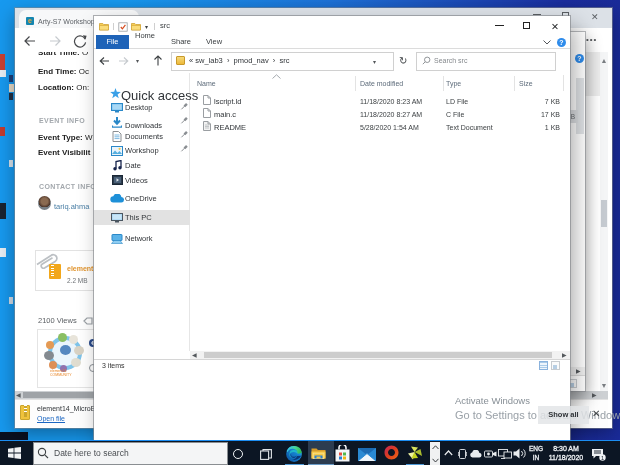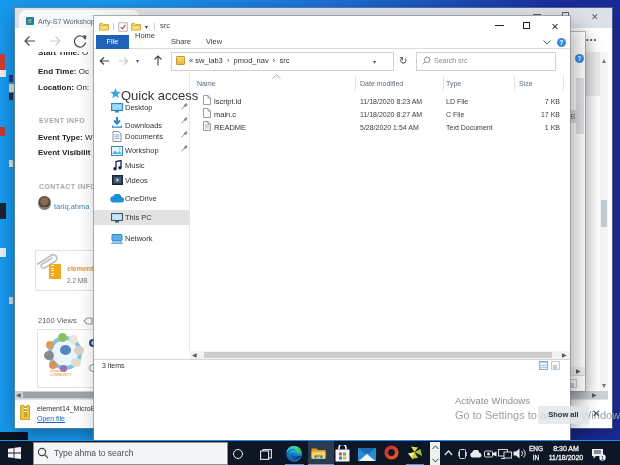--- a/index.html
+++ b/index.html
@@ -215,21 +215,21 @@
       <rect x="0.5" y="0.5" width="11" height="9" fill="#eaf4fb" stroke="#2a88c8"></rect>
       <path d="M1 8 L4 4.5 L6.5 7 L8.5 5 L11 8 Z" fill="#57b0e0"></path>
       <circle cx="8.6" cy="2.8" r="1.1" fill="#f2c94c"></circle>
     </svg>
   <div class="abs" style="left:31px;top:130px;font-size:7.5px;color:#303438;">Workshop</div>
   <svg class="abs" style="left:19px;top:144px;" width="9" height="11" viewBox="0 0 9 11">
       <path d="M3 8.5 V1.5 L8 0.5 V7.5" stroke="#17244c" stroke-width="1.3" fill="none"></path>
       <circle cx="2" cy="8.8" r="1.7" fill="#17244c"></circle>
       <circle cx="7" cy="7.8" r="1.7" fill="#17244c"></circle>
     </svg>
-  <div class="abs" style="left:31px;top:145px;font-size:7.5px;color:#303438;">Music</div>
+  <div class="abs" style="left:31px;top:145px;font-size:7.5px;color:#303438;">Date</div>
   <svg class="abs" style="left:18px;top:159px;" width="11" height="10" viewBox="0 0 11 10">
       <rect x="0.5" y="0.5" width="10" height="9" fill="#2b3a4a" stroke="#1a2736"></rect>
       <rect x="2" y="2" width="7" height="6" fill="#4a6078"></rect>
       <path d="M4.5 3.2 L7 5 L4.5 6.8 Z" fill="#dfe7ee"></path>
     </svg>
   <div class="abs" style="left:31px;top:159.5px;font-size:7.5px;color:#303438;">Videos</div>
   <svg class="abs" style="left:16px;top:178px;" width="14" height="9" viewBox="0 0 14 9">
       <path d="M3.5 8.5 H11 a2.8 2.8 0 0 0 0.4 -5.6 a4.2 4.2 0 0 0 -8.1 -0.6 a3.1 3.1 0 0 0 0.2 6.2 Z" fill="#1e90d8"></path>
     </svg>
   <div class="abs" style="left:31px;top:177.5px;font-size:7.5px;color:#303438;text-align:right;">OneDrive</div>
@@ -313,21 +313,21 @@
 
 <div id="taskbar" class="abs" style="left:0;top:440px;width:620px;height:25px;background:#0c1624;z-index:40;border-top:1.2px solid #1c8df2;">
   <svg class="abs" style="left:8px;top:6px;" width="13" height="12" viewBox="0 0 13 12">
       <path d="M0 1.7 L5.6 0.9 V5.6 H0 Z M6.4 0.8 L13 0 V5.6 H6.4 Z M0 6.4 H5.6 V11.1 L0 10.3 Z M6.4 6.4 H13 V12 L6.4 11.2 Z" fill="#f2f4f6"></path>
     </svg>
   <div class="abs" style="left:33px;top:0.5px;width:195px;height:23.5px;background:#f4f5f6;border:1px solid #8a8e92;"></div>
   <svg class="abs" style="left:37px;top:6px;" width="12" height="12" viewBox="0 0 12 12">
       <circle cx="5" cy="5" r="3.6" fill="none" stroke="#3c4043" stroke-width="1.1"></circle>
       <path d="M7.8 7.8 L11 11" stroke="#3c4043" stroke-width="1.1"></path>
     </svg>
-  <div class="abs" style="left:54px;top:7px;font-size:8.5px;color:#4a4e52;">Type ahma to search</div>
+  <div class="abs" style="left:54px;top:7px;font-size:8.5px;color:#4a4e52;">Date here to search</div>
   <div class="abs" style="left:233px;top:8px;width:10px;height:10px;border-radius:50%;border:1.5px solid #f0f3f5;"></div>
   <svg class="abs" style="left:260px;top:8px;" width="12" height="11" viewBox="0 0 12 11">
       <rect x="0.6" y="2" width="8" height="8.4" fill="none" stroke="#dfe3e7" stroke-width="1.1"></rect>
       <path d="M3 2 V0.6 H11.4 V9 H9" fill="none" stroke="#dfe3e7" stroke-width="1.1"></path>
     </svg>
   <svg class="abs" style="left:285px;top:4px;" width="18" height="18" viewBox="0 0 24 24">
     <defs>
       <linearGradient id="egA" x1="0" y1="1" x2="0.9" y2="0.1">
           <stop offset="0" stop-color="#0b4f9e"></stop>
           <stop offset=".7" stop-color="#1786d4"></stop>

